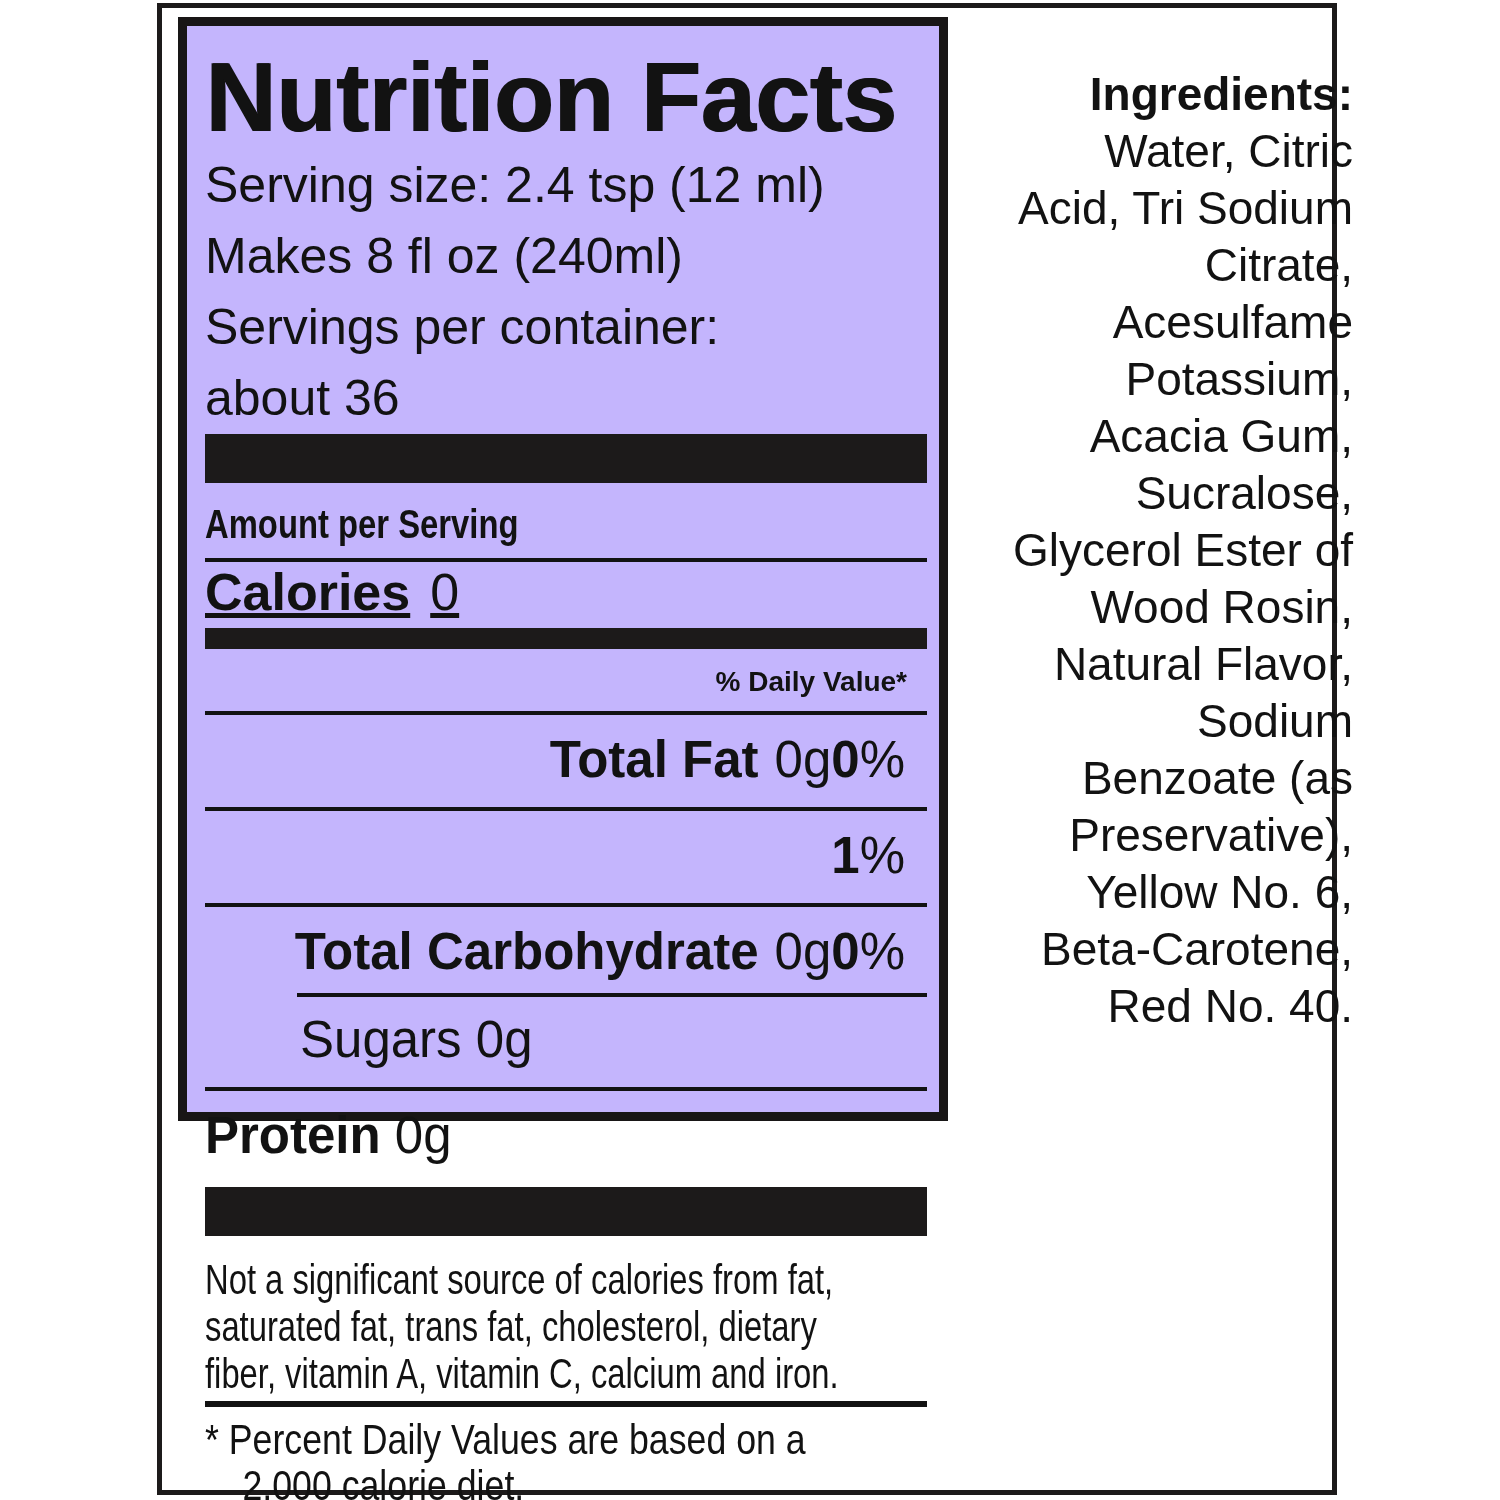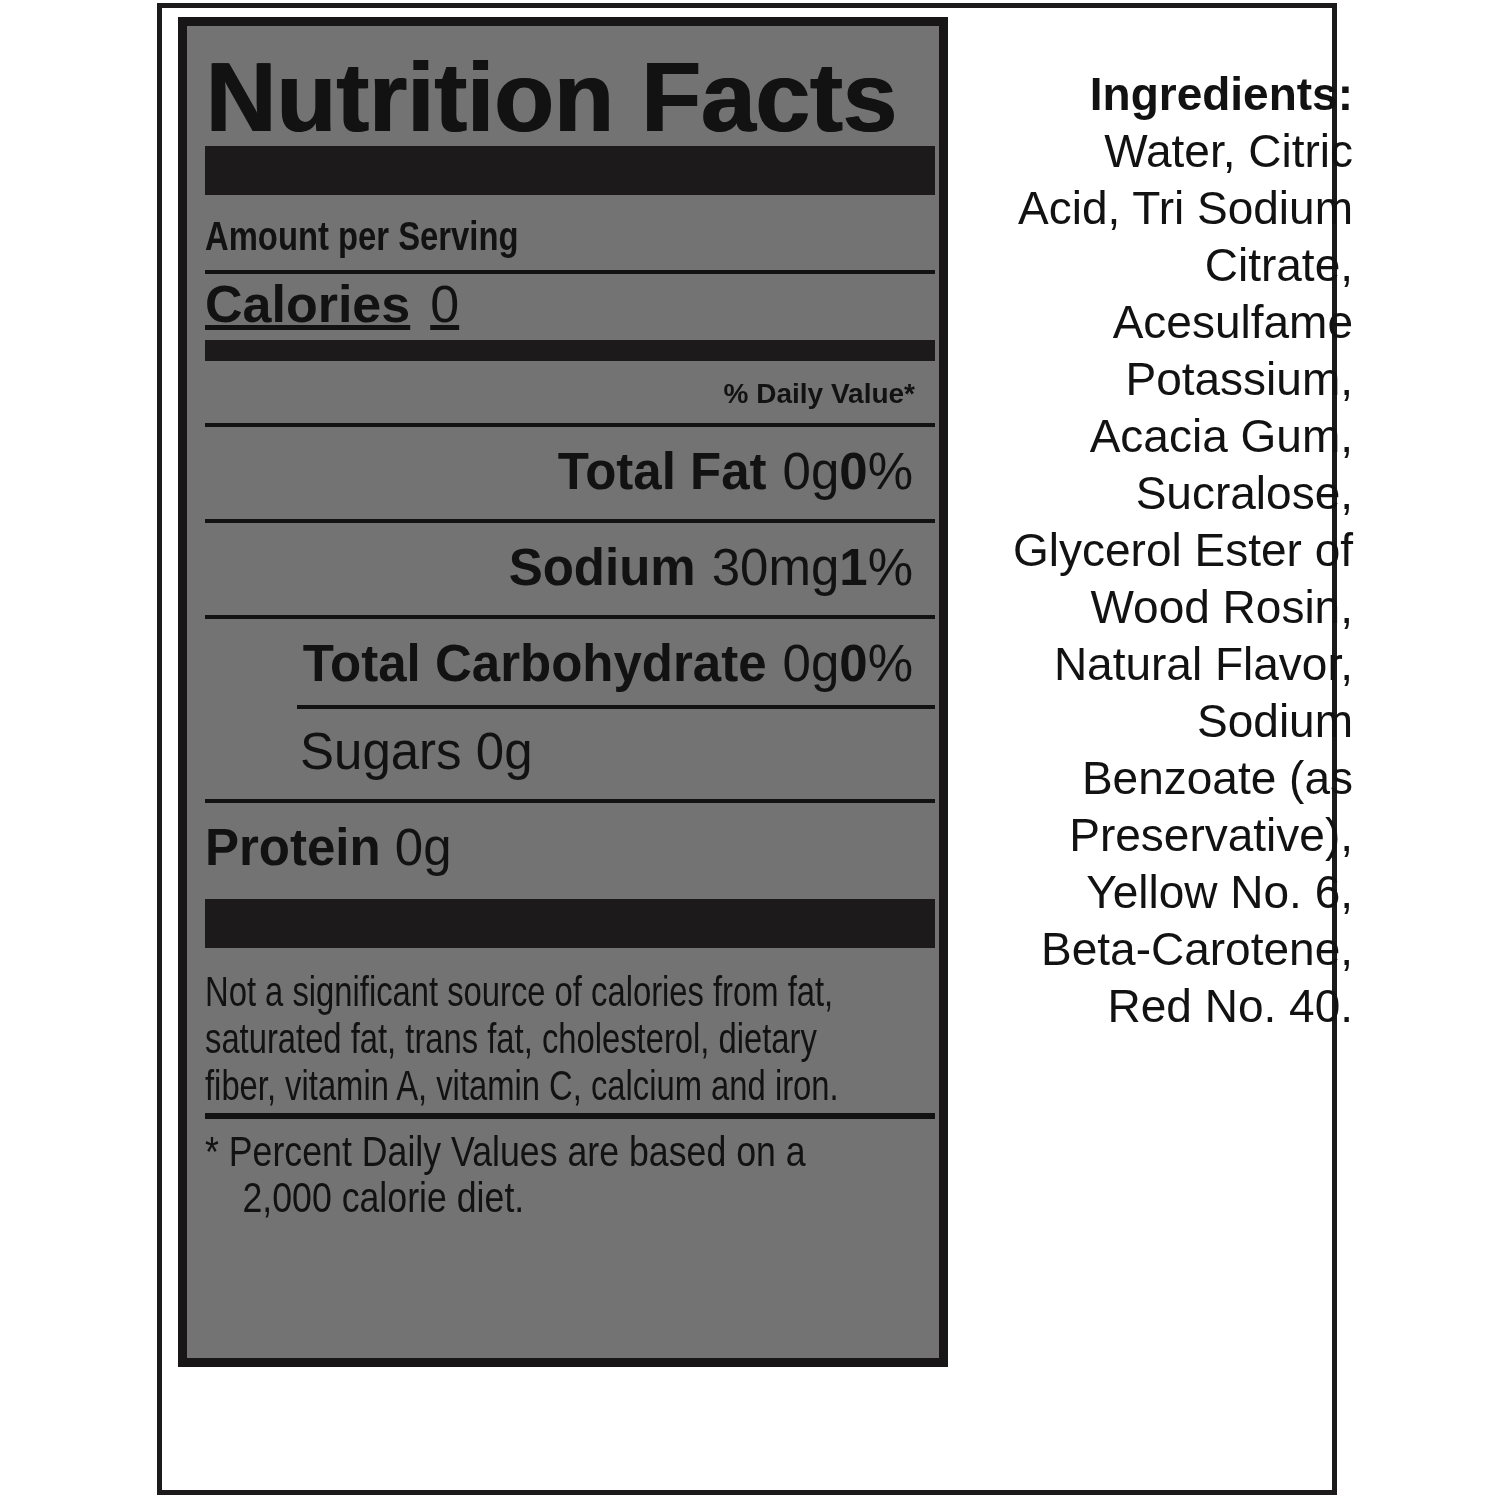--- a/index.html
+++ b/index.html
@@ -1,21 +1,21 @@
 <!DOCTYPE html>
 <html><head>
 <meta charset="utf-8">
 <style>
   html,body{margin:0;padding:0;background:#fff;}
   body{width:1500px;height:1500px;position:relative;overflow:hidden;
        font-family:"Liberation Sans","DejaVu Sans",sans-serif;color:#121212;}
   .frame{position:absolute;left:157px;top:3px;width:1180px;height:1492px;
          border:5px solid #1c1a1a;box-sizing:border-box;}
-  .nf{position:absolute;left:16px;top:9px;width:770px;height:1350px;
-      border:9px solid #181616;box-sizing:border-box;padding:0 4px 0 18px;background:#737373;}
+  .nf{position:absolute;left:16px;top:9px;width:770px;height:1104px;
+      border:9px solid #181616;box-sizing:border-box;padding:0 12px 0 18px;background:#c4b5fd;}
   .title{font-size:98px;font-weight:bold;line-height:1;margin-top:22px;
          letter-spacing:0;text-shadow:1.6px 0 #121212;white-space:nowrap;}
   .sv{font-size:50px;line-height:71px;margin-top:4px;}
   .bar{background:#1c1a1a;width:100%;}
   .b1{height:49px;margin-top:0;}
   .b2{height:21px;margin-top:6px;}
   .b3{height:49px;margin-top:10px;}
   .aps{font-size:41px;font-weight:bold;margin-top:18px;transform:scaleX(.8);
        transform-origin:0 50%;white-space:nowrap;}
   .rule{border-top:4px solid #121212;margin-top:10px;}
@@ -48,20 +48,26 @@
   .ing .tx{white-space:pre;}
 </style>
 </head>
 <body>
 
 <div class="frame">
 
   <div class="nf">
     <div class="title">Nutrition Facts</div>
 
+    <div class="sv">
+      <div>Serving size: 2.4 tsp (12 ml)</div>
+      <div>Makes 8 fl oz (240ml)</div>
+      <div>Servings per container:</div>
+      <div>about 36</div>
+    </div>
 
     <div class="bar b1"></div>
 
     <div class="aps">Amount per Serving</div>
     <div class="rule"></div>
 
     <div class="cal">
       <span class="b">Calories</span><span class="v">0</span>
     </div>
 
@@ -70,21 +76,20 @@
     <div class="dvh">% Daily Value*</div>
     <div class="rule r2"></div>
 
     <div class="row">
       <span class="left"><span class="lbl">Total Fat</span><span class="qty">0g</span></span>
       <span class="dv"><span class="num">0</span><span class="sign">%</span></span>
     </div>
     <div class="rule r2"></div>
 
     <div class="row">
-      <span class="left"><span class="lbl">Sodium</span><span class="qty">30mg</span></span>
       <span class="dv"><span class="num">1</span><span class="sign">%</span></span>
     </div>
     <div class="rule r2"></div>
 
     <div class="row">
       <span class="left"><span class="lbl">Total Carbohydrate</span><span class="qty">0g</span></span>
       <span class="dv"><span class="num">0</span><span class="sign">%</span></span>
     </div>
     <div class="rule ind"></div>
 

